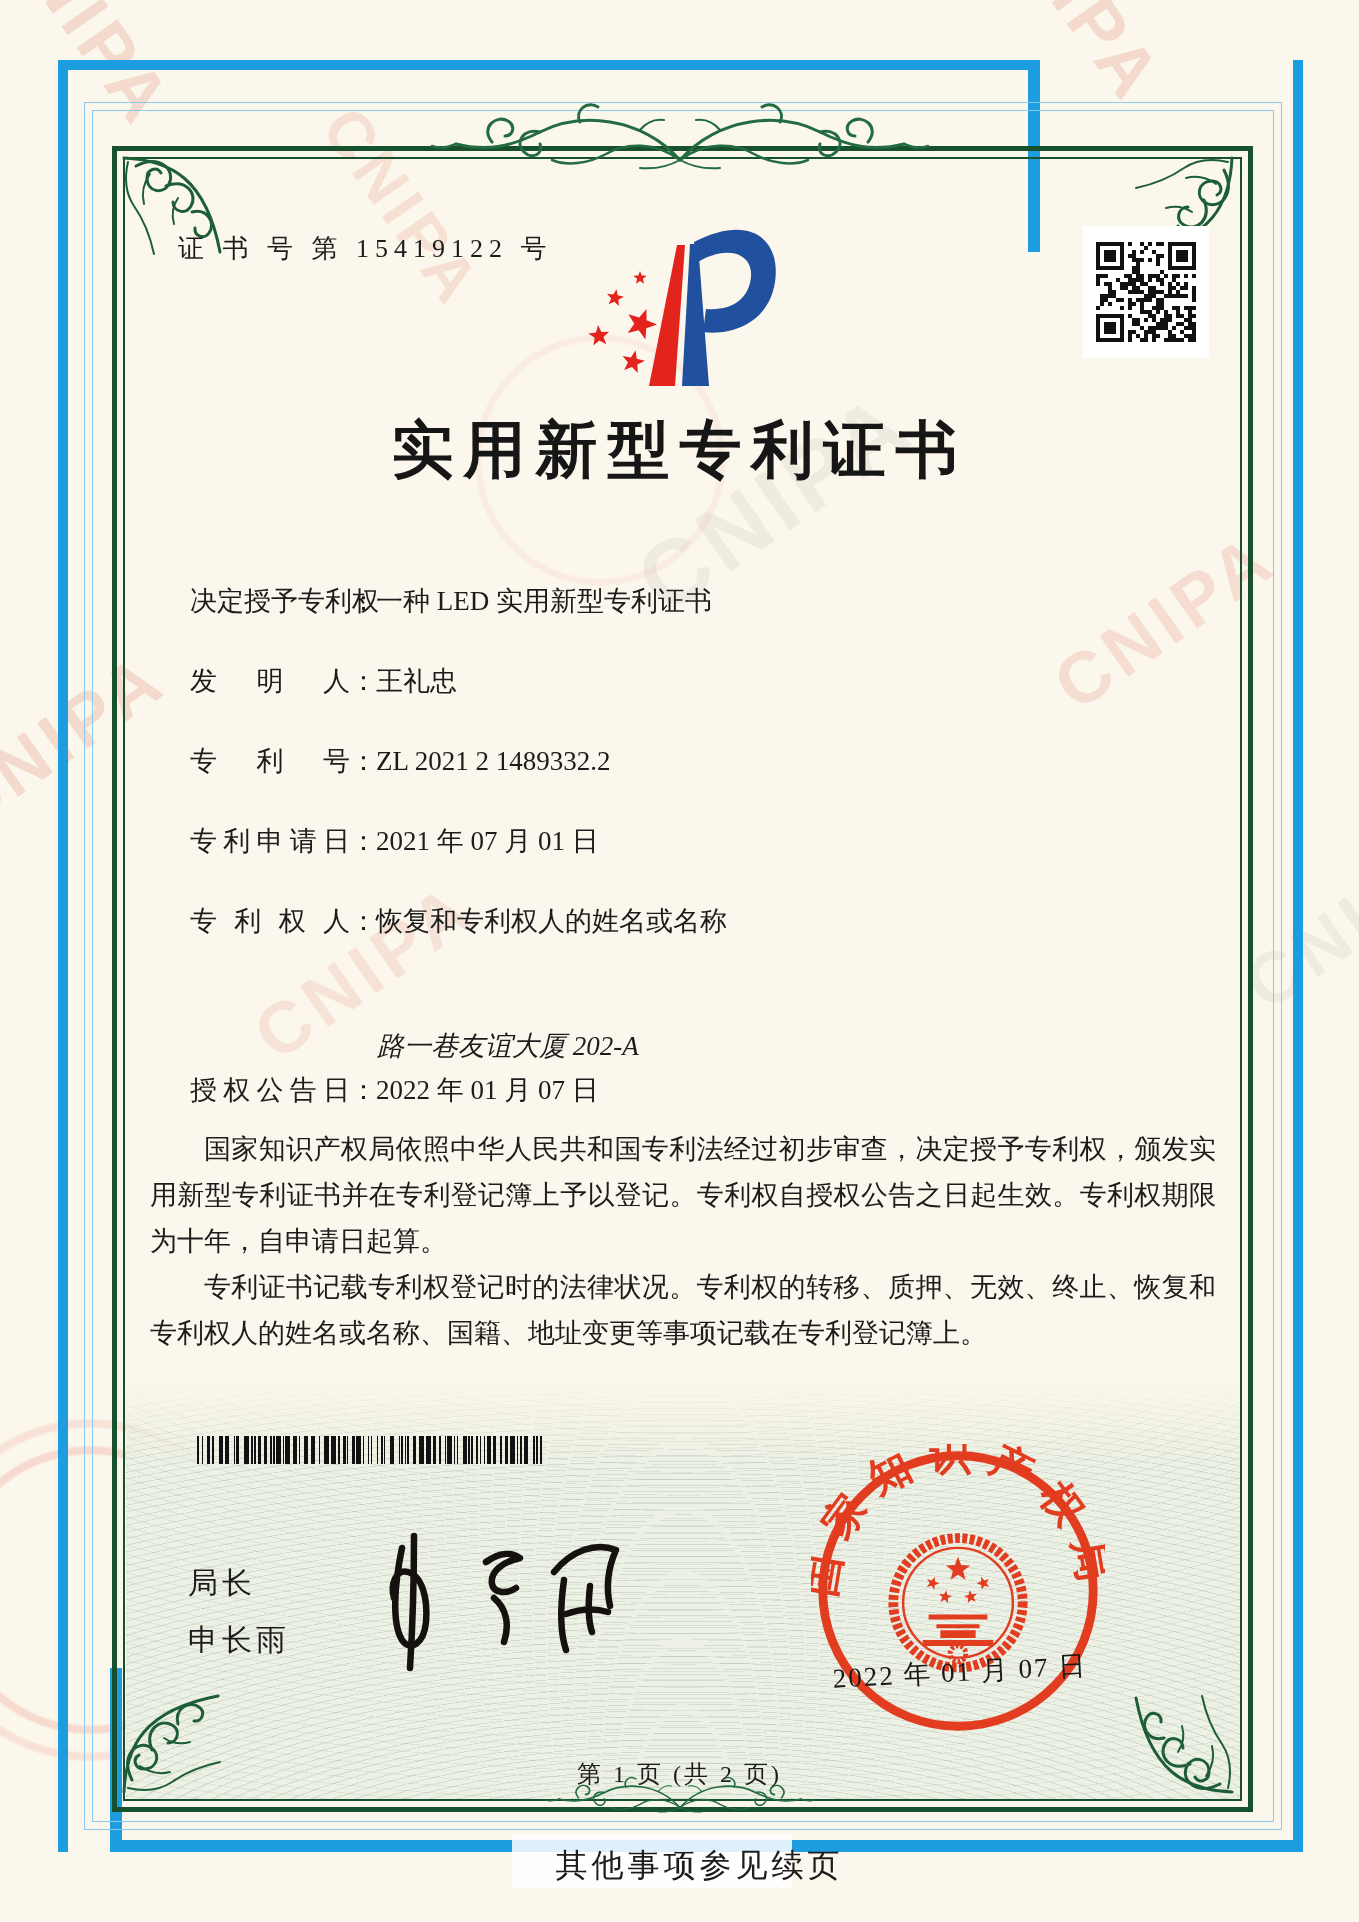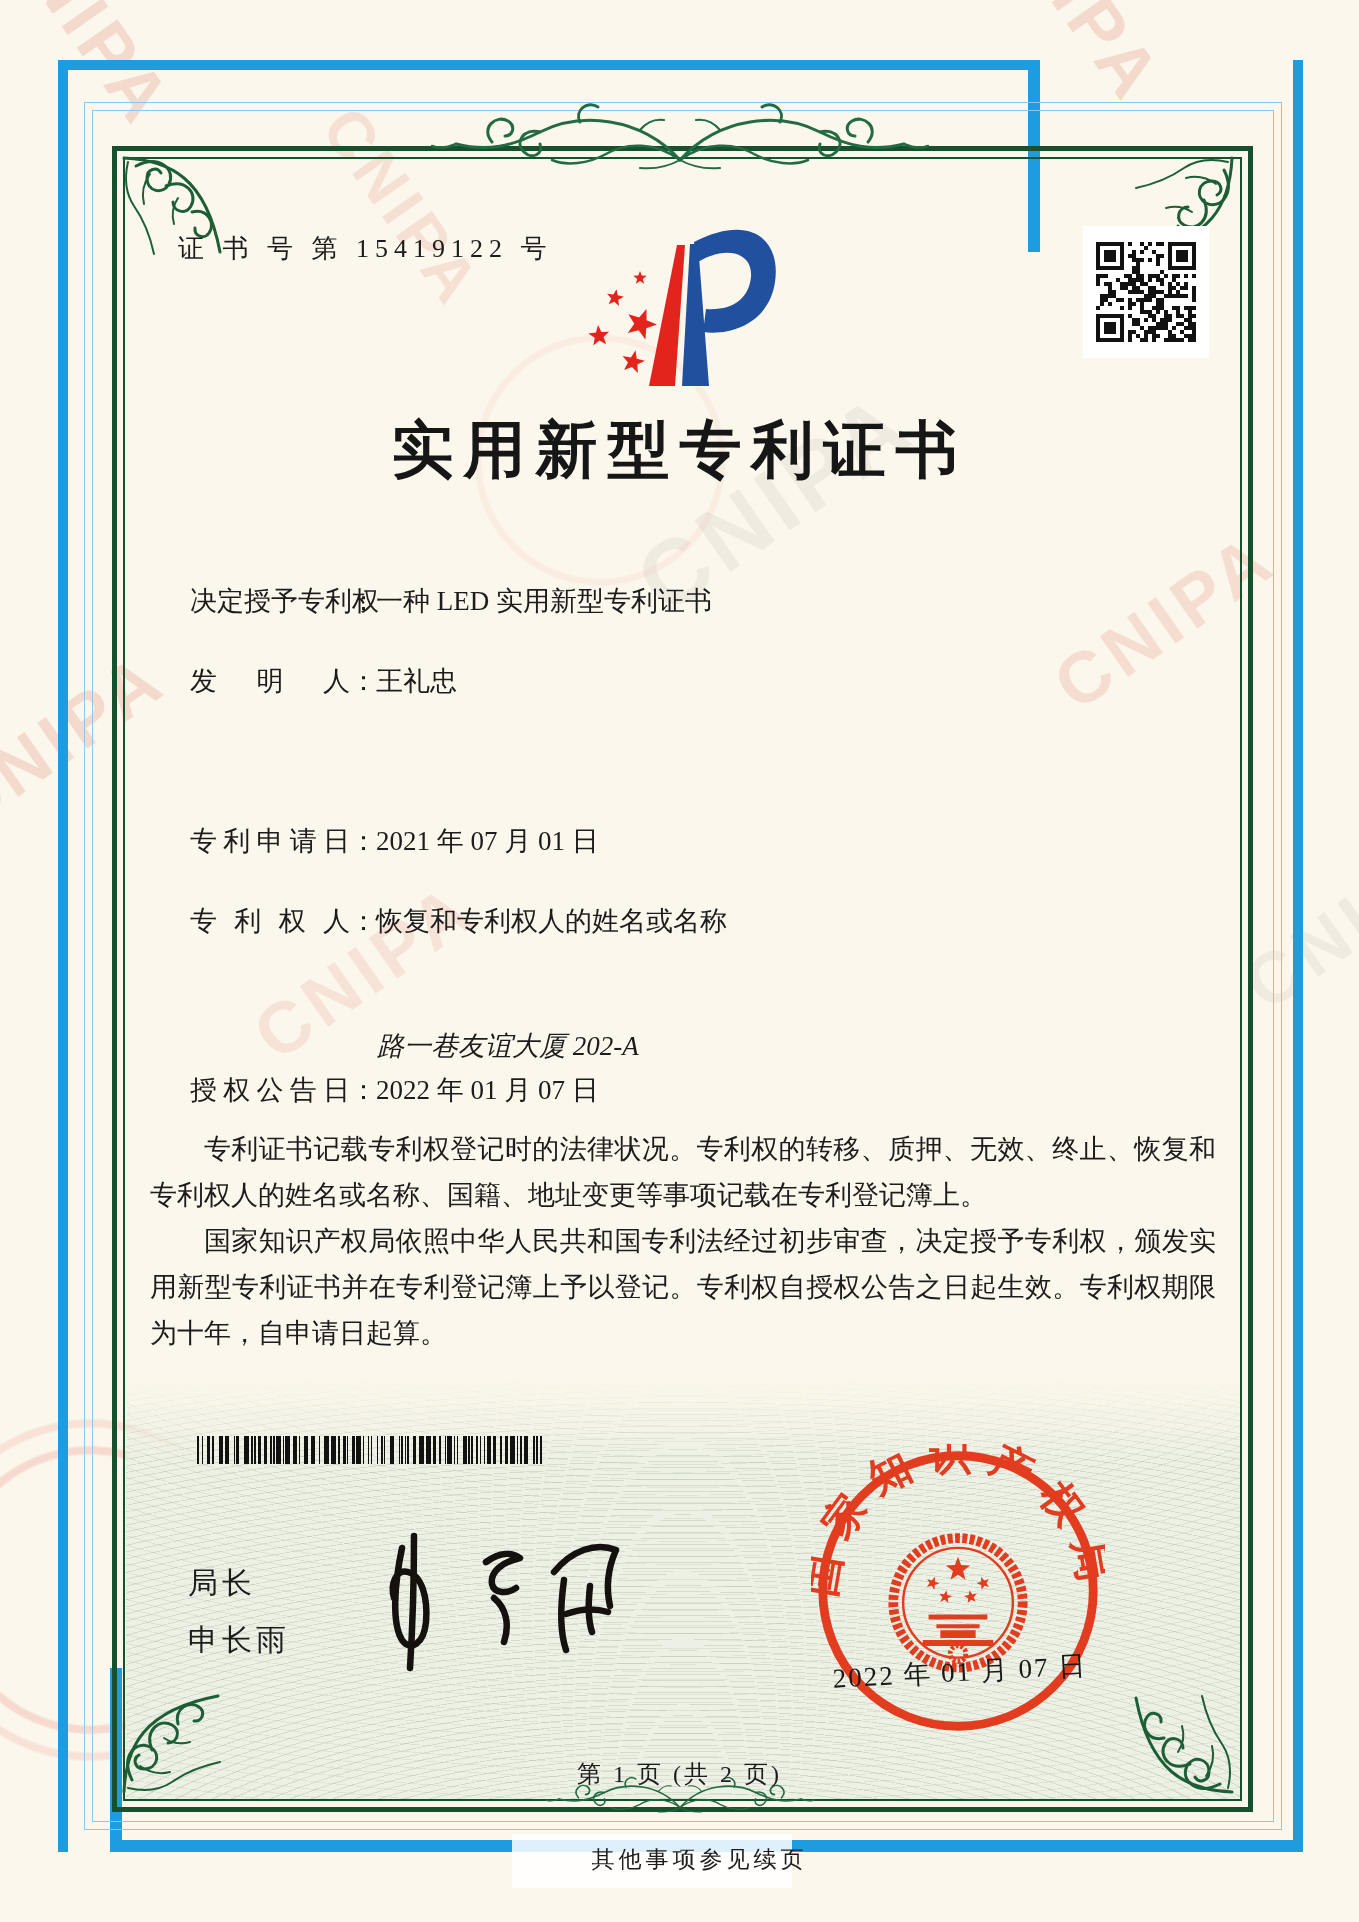--- a/index.html
+++ b/index.html
@@ -48,21 +48,21 @@
   .body-text{left:150px;top:1126px;width:1066px;font-size:27px;line-height:46px;text-align:justify;}
   .body-text p{margin:0;text-indent:2em;}
 
   
   .barcode{left:197px;top:1436px;width:346px;height:28px;display:flex;align-items:stretch;}
   .barcode div{height:100%;}
   .sig-label{left:188px;top:1563px;font-size:30px;font-family:"Liberation Sans","DejaVu Sans",sans-serif;letter-spacing:4px;}
   .sig-name{left:188px;top:1620px;font-size:30px;font-family:"Liberation Sans","DejaVu Sans",sans-serif;letter-spacing:4px;}
   .page-info{left:0;right:0;top:1758px;text-align:center;font-size:24px;letter-spacing:3px;}
   .note-box{left:512px;top:1834px;width:280px;height:54px;background:rgba(255,255,255,.85);}
-  .note{left:0;right:0;top:1844px;text-align:center;font-size:23px;letter-spacing:4px;padding-left:40px;}
+  .note{left:0;right:0;top:1844px;text-align:center;font-size:32px;letter-spacing:4px;padding-left:40px;}
 
   .seal-wrap{left:811px;top:1444px;width:294px;height:294px;opacity:.94;}
   .seal-date{left:822px;top:1654px;width:276px;text-align:center;font-size:27px;color:#1b1817;
              letter-spacing:2px;transform:rotate(-3deg);}
 
   .qr-box{left:1083px;top:226px;width:126px;height:132px;background:#fff;}
   .qr-box svg{position:absolute;left:13px;top:16px;}
 </style>
 </head>
 <body>
@@ -377,36 +377,39 @@
   </div>
 
   <div class="abs title">实用新型专利证书</div>
 
   <div class="row" style="top:583px;">
     <span class="lbl">决定授予专利权</span><span class="colon">：</span><span class="val">一种 LED 实用新型专利证书</span>
   </div>
   <div class="row" style="top:663px;">
     <span class="lbl">发明人</span><span class="colon">：</span><span class="val">王礼忠</span>
   </div>
+  <div class="row" style="top:743px;">
+    <span class="lbl">专利号</span><span class="colon">：</span><span class="val">ZL 2021 2 1489332.2</span>
+  </div>
   <div class="row" style="top:823px;">
     <span class="lbl">专利申请日</span><span class="colon">：</span><span class="val">2021 年 07 月 01 日</span>
   </div>
   <div class="row" style="top:903px;">
     <span class="lbl">专利权人</span><span class="colon">：</span><span class="val">恢复和专利权人的姓名或名称</span>
   </div>
   <div class="row" style="top:1028px;left:377px;font-style:italic;">
     <span class="val">路一巷友谊大厦 202-A</span>
   </div>
   <div class="row" style="top:1072px;">
     <span class="lbl">授权公告日</span><span class="colon">：</span><span class="val">2022 年 01 月 07 日</span>
   </div>
 
   <div class="abs body-text">
+    <p>国家知识产权局依照中华人民共和国专利法经过初步审查，决定授予专利权，颁发实用新型专利证书并在专利登记簿上予以登记。专利权自授权公告之日起生效。专利权期限为十年，自申请日起算。</p>
     <p>专利证书记载专利权登记时的法律状况。专利权的转移、质押、无效、终止、恢复和专利权人的姓名或名称、国籍、地址变更等事项记载在专利登记簿上。</p>
-    <p>国家知识产权局依照中华人民共和国专利法经过初步审查，决定授予专利权，颁发实用新型专利证书并在专利登记簿上予以登记。专利权自授权公告之日起生效。专利权期限为十年，自申请日起算。</p>
   </div>
 
   <div class="abs barcode" id="barcode">
       <div style="width:2.3px;background:#111"></div>
       <div style="width:2.3px;background:transparent"></div>
       <div style="width:1.15px;background:#111"></div>
       <div style="width:4.6px;background:transparent"></div>
       <div style="width:2.3px;background:#111"></div>
       <div style="width:2.3px;background:transparent"></div>
       <div style="width:2.3px;background:#111"></div>

